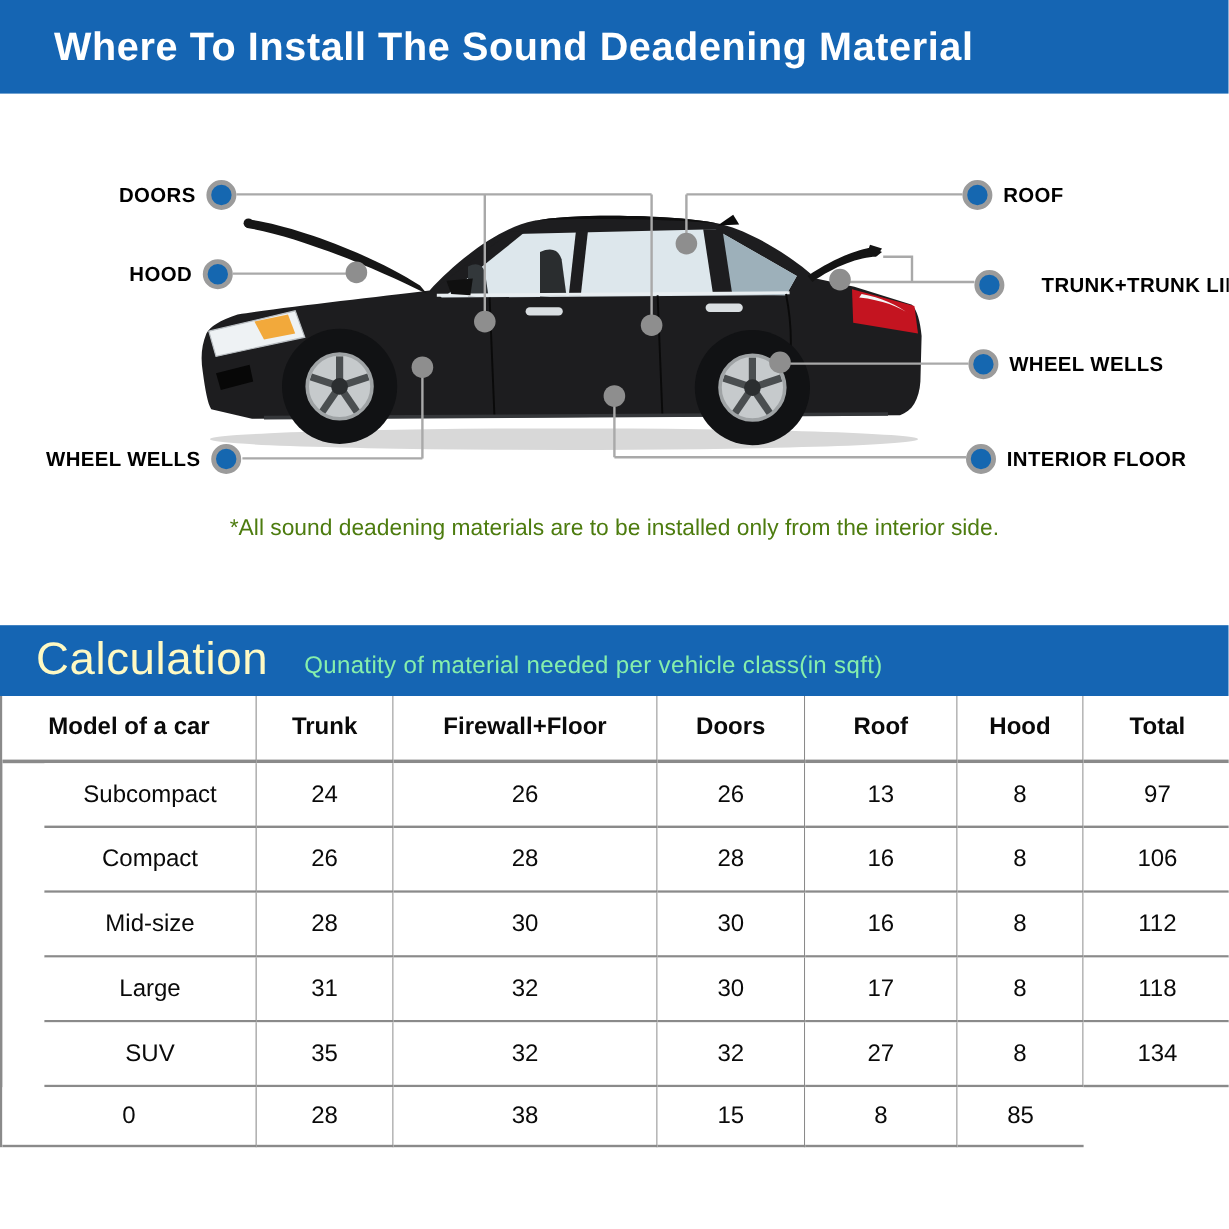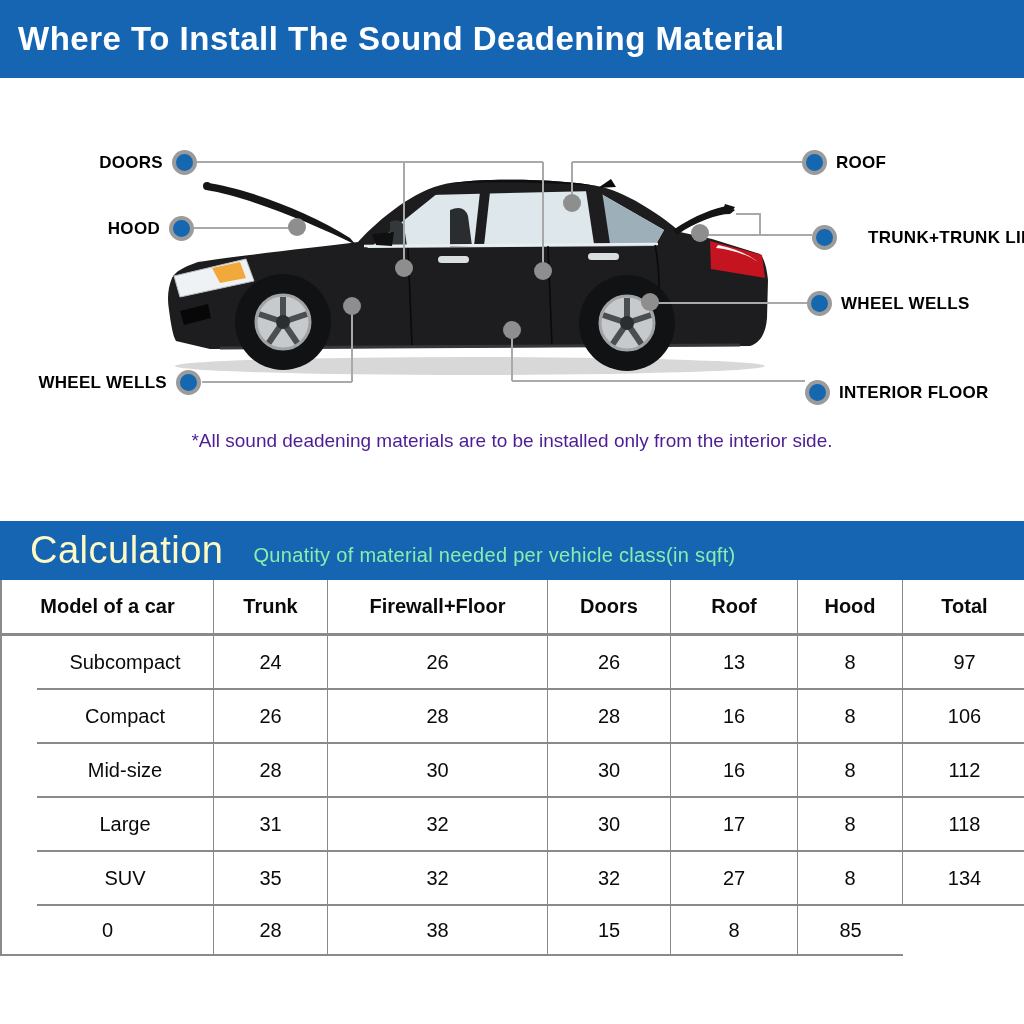--- a/index.html
+++ b/index.html
@@ -6,36 +6,36 @@
   .canvas{
     position:relative;width:1024px;height:1024px;overflow:hidden;
     font-family:"Liberation Sans","DejaVu Sans",sans-serif;background:#ffffff;
   }
   
   .title-bar{
     position:absolute;left:0;top:0;width:1024px;height:78px;
     background:#1565b3;display:flex;align-items:center;
   }
   .title-bar .title{
-    color:#ffffff;font-size:33px;font-weight:bold;padding-left:18px;
+    color:#ffffff;font-size:33px;font-weight:bold;padding-left:45px;
     letter-spacing:.5px;white-space:nowrap;
   }
   
   .hero{position:absolute;left:0;top:0;width:1024px;height:521px;}
   .car-svg{position:absolute;left:150px;top:150px;width:650px;height:235px;}
   .overlay-svg{position:absolute;left:0;top:0;width:1024px;height:521px;}
   .callout{position:absolute;display:flex;align-items:center;gap:9px;height:27px;}
   .callout .txt{font-size:17px;font-weight:bold;color:#000;letter-spacing:.3px;white-space:nowrap;}
   .bdot{
     width:17px;height:17px;border-radius:50%;background:#1567b0;
     border:4px solid #9b9b9b;box-sizing:content-box;flex:0 0 auto;
   }
   .note{
     position:absolute;left:0;top:430px;width:1024px;text-align:center;
-    font-size:19px;color:#4c1d95;
+    font-size:19px;color:#4d7c0f;
   }
   
   .calc-bar{
     position:absolute;left:0;top:521px;width:1024px;height:59px;
     background:#1565b3;display:flex;align-items:center;
   }
   .calc-bar .calc-title{color:#fef9c3;font-size:38px;font-weight:400;margin-left:30px;letter-spacing:.5px;}
   .calc-bar .calc-sub{color:#86efac;font-size:20px;margin-left:30px;margin-top:10px;letter-spacing:.3px;}
   
   .calc-table{
@@ -183,21 +183,21 @@
       <span class="txt">ROOF</span>
     </div>
     <div class="callout" style="left:812px;top:224px;gap:31px;">
       <span class="bdot"></span>
       <span class="txt">TRUNK+TRUNK LID</span>
     </div>
     <div class="callout" style="left:807px;top:290px;">
       <span class="bdot"></span>
       <span class="txt">WHEEL WELLS</span>
     </div>
-    <div class="callout" style="left:805px;top:379px;justify-content:center;">
+    <div class="callout" style="left:805px;top:369px;justify-content:center;">
       <span class="bdot"></span>
       <span class="txt">INTERIOR FLOOR</span>
     </div>
 
     <div class="note">*All sound deadening materials are to be installed only from the interior side.</div>
   </div>
 
   <div class="calc-bar">
     <span class="calc-title">Calculation</span>
     <span class="calc-sub">Qunatity of material needed per vehicle class(in sqft)</span>

